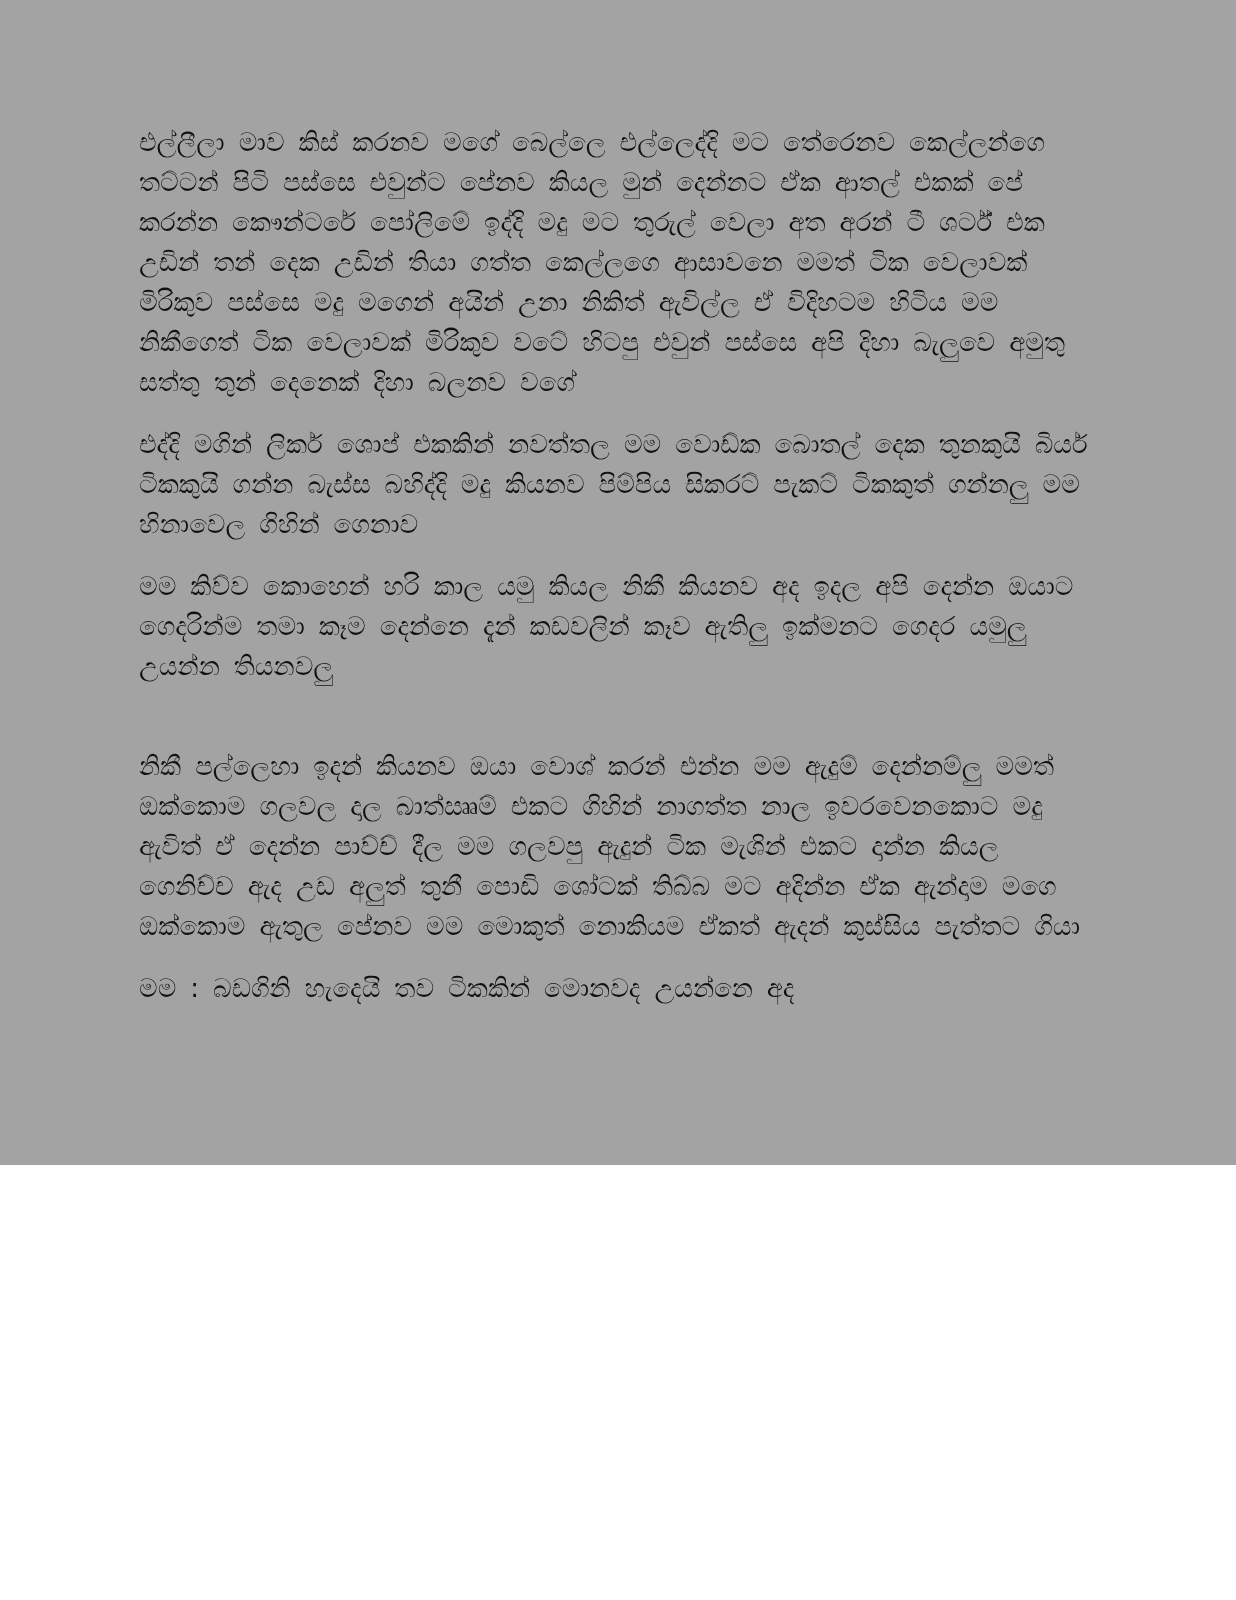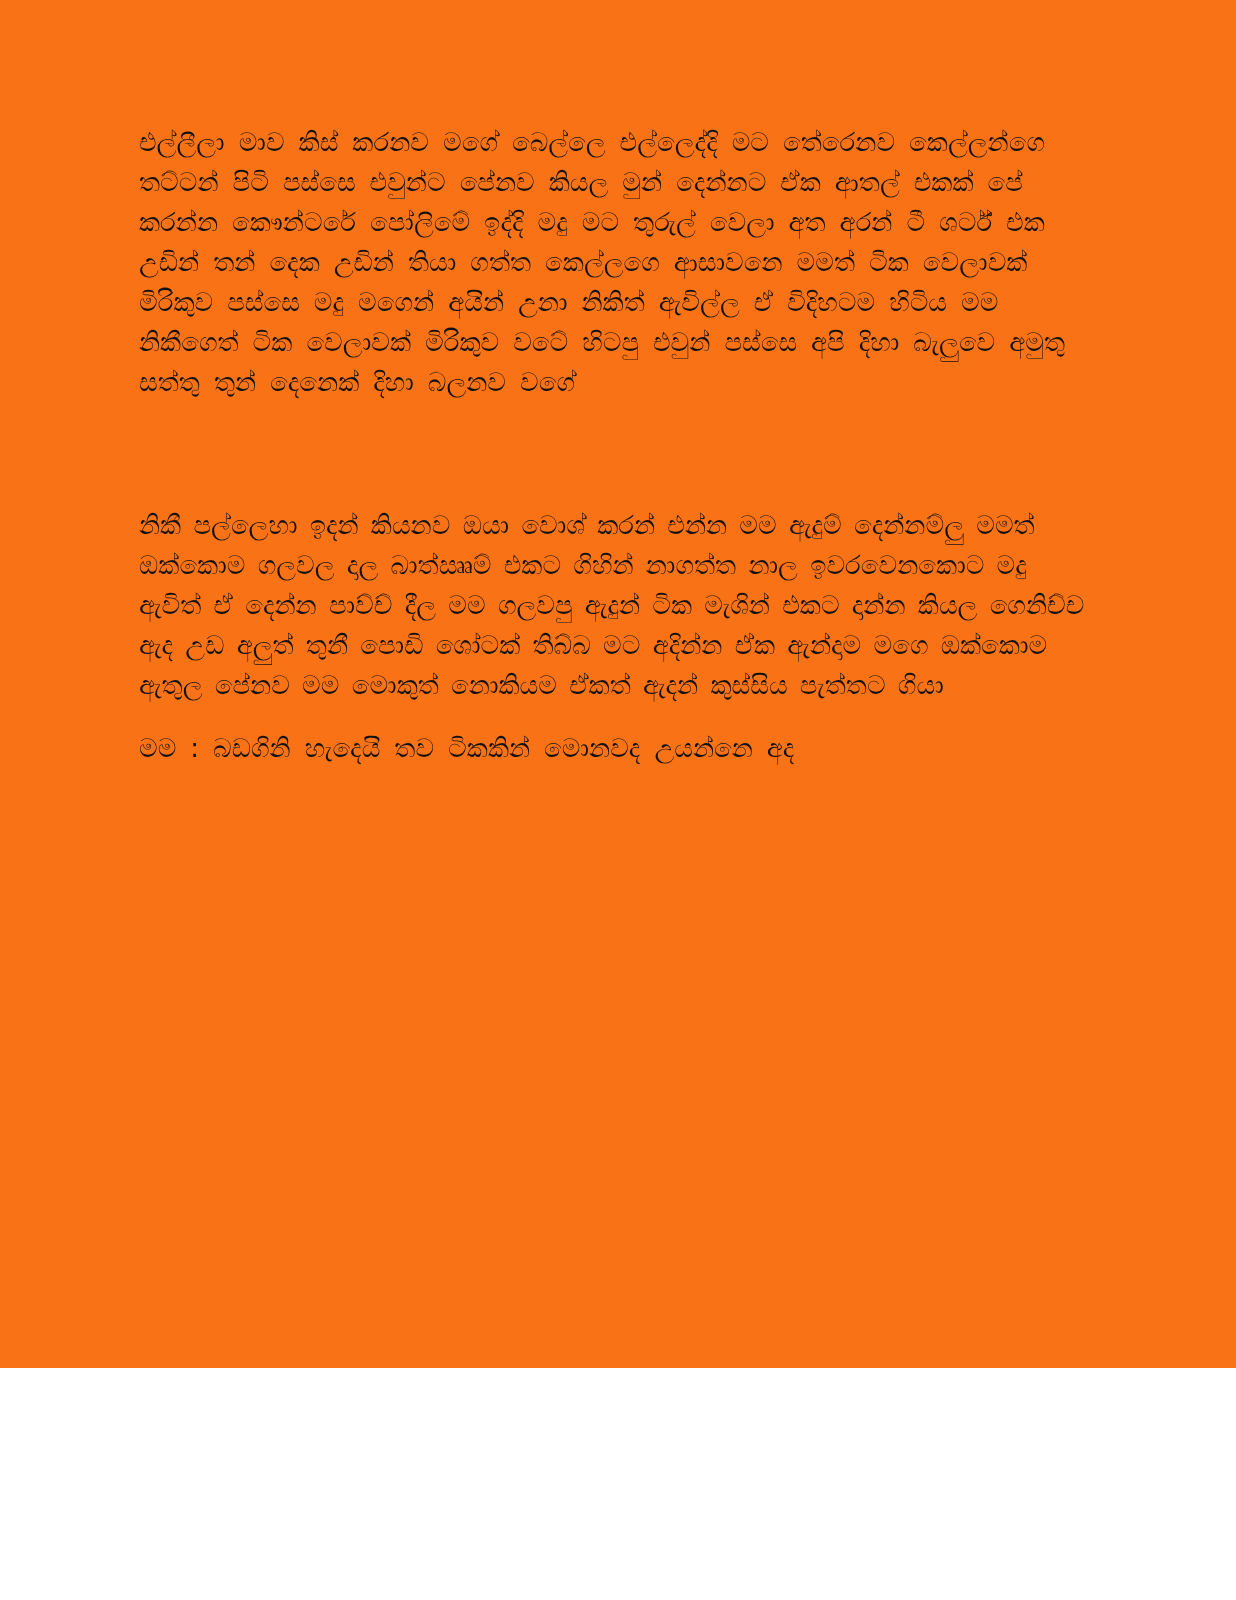--- a/index.html
+++ b/index.html
@@ -3,49 +3,50 @@
 <meta charset="utf-8">
 <style>
   html, body {
     margin: 0;
     padding: 0;
     background: #ffffff;
   }
   .page {
     position: relative;
     width: 1236px;
-    height: 1368px;
-    background: #f97316;
+    height: 1165px;
+    background: #a3a3a3;
     overflow: hidden;
     font-family: "DejaVu Sans", sans-serif;
   }
   .content {
     position: absolute;
     top: 122px;
     left: 139px;
     width: 962px;
     color: #111111;
     font-size: 26px;
     line-height: 40px;
     text-align: left;
     word-spacing: 0.22em;
   }
   .para {
     margin: 0 0 22px 0;
   }
   .para.gap-above {
-    margin-top: 104px;
-    font-family: Liberation Serif, serif;
+    margin-top: 60px;
   }
   .para:last-child {
     margin-bottom: 4px;
   }
 </style>
 </head>
 <body>
 
 <div class="page">
   <div class="content">
     <p class="para">එල්ලීලා මාව කිස් කරනව මගේ බෙල්ලෙ එල්ලෙද්දි මට තේරෙනව කෙල්ලන්ගෙ තට්ටන් පිටි පස්සෙ එවුන්ට පේනව කියල මුන් දෙන්නට ඒක ආතල් එකක් පේ කරන්න කෞන්ටරේ පෝලිමේ ඉද්දි මදු මට තුරුල් වෙලා අත අරන් ටී ශර්ට් එක උඩින් තන් දෙක උඩින් තියා ගත්ත කෙල්ලගෙ ආසාවනෙ මමත් ටික වෙලාවක් මිරිකුව පස්සෙ මදු මගෙන් අයින් උනා නිකිත් ඇවිල්ල ඒ විදිහටම හිටිය මම නිකීගෙත් ටික වෙලාවක් මිරිකුව වටේ හිටපු එවුන් පස්සෙ අපි දිහා බැලුවෙ අමුතු සත්තු තුන් දෙනෙක් දිහා බලනව වගේ</p>
+    <p class="para">එද්දි මගින් ලිකර් ශොප් එකකින් නවත්තල මම වොඩ්ක බොතල් දෙක තුනකුයි බියර් ටිකකුයි ගන්න බැස්ස බහිද්දි මදු කියනව පිම්පිය සිකරට් පැකට් ටිකකුත් ගන්නලු මම හිනාවෙල ගිහින් ගෙනාව</p>
+    <p class="para">මම කිව්ව කොහෙන් හරි කාල යමු කියල නිකී කියනව අද ඉදල අපි දෙන්න ඔයාට ගෙදරින්ම තමා කෑම දෙන්නෙ දැන් කඩවලින් කෑව ඇතිලු ඉක්මනට ගෙදර යමුලු උයන්න තියනවලු</p>
     <p class="para gap-above">නිකී පල්ලෙහා ඉදන් කියනව ඔයා වොශ් කරන් එන්න මම ඇදුම් දෙන්නම්ලු මමත් ඔක්කොම ගලවල දාල බාත්ඎම් එකට ගිහින් නාගත්ත නාල ඉවරවෙනකොට මදු ඇවිත් ඒ දෙන්න පාව්ච් දීල මම ගලවපු ඇදුන් ටික මැශින් එකට දාන්න කියල ගෙනිච්ච ඇද උඩ අලුත් තුනී පොඩි ශෝටක් තිබ්බ මට අදින්න ඒක ඇන්දාම මගෙ ඔක්කොම ඇතුල පේනව මම මොකුත් නොකියම ඒකත් ඇදන් කුස්සිය පැත්තට ගියා</p>
     <p class="para">මම : බඩගිනි හැදෙයි තව ටිකකින් මොනවද උයන්නෙ අද</p>
   </div>
 </div>
 
 </body></html>

